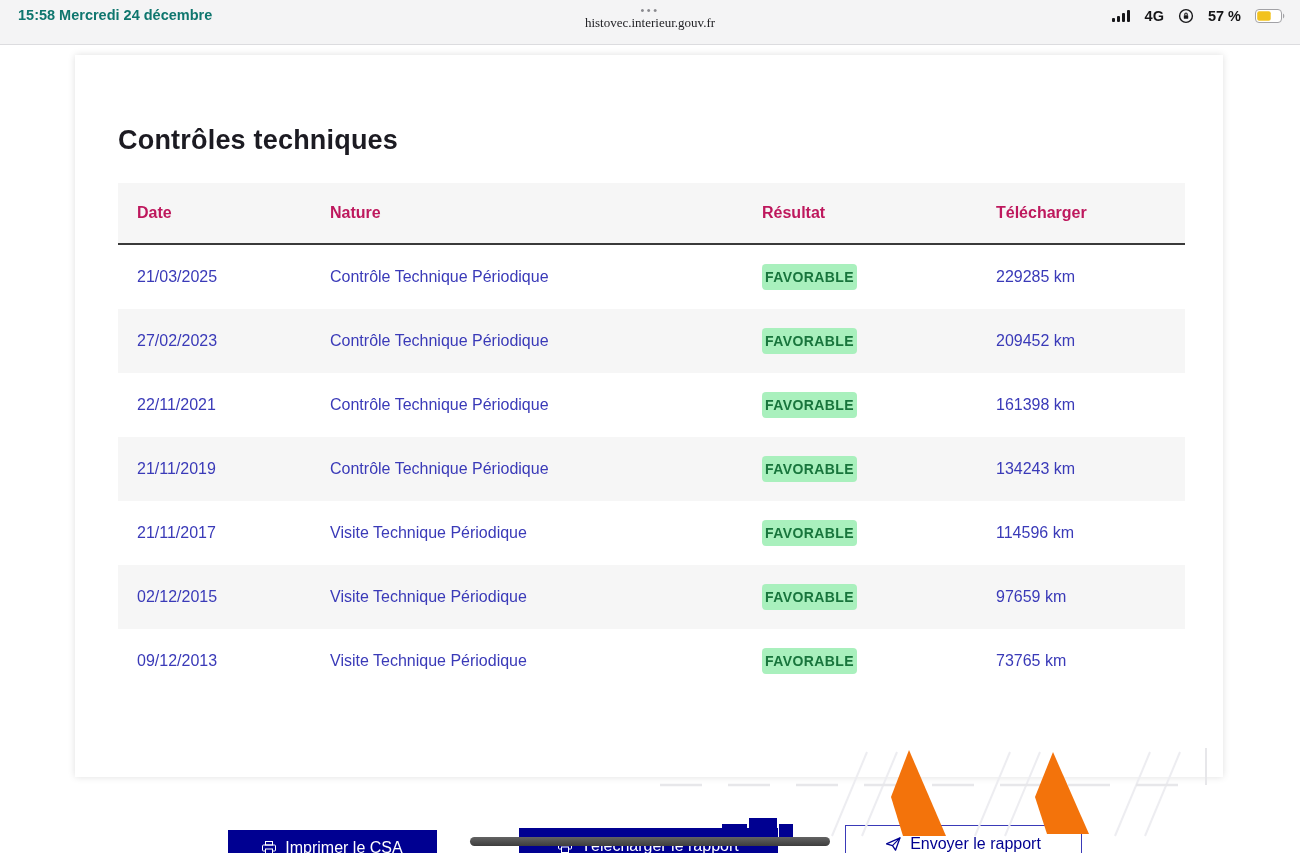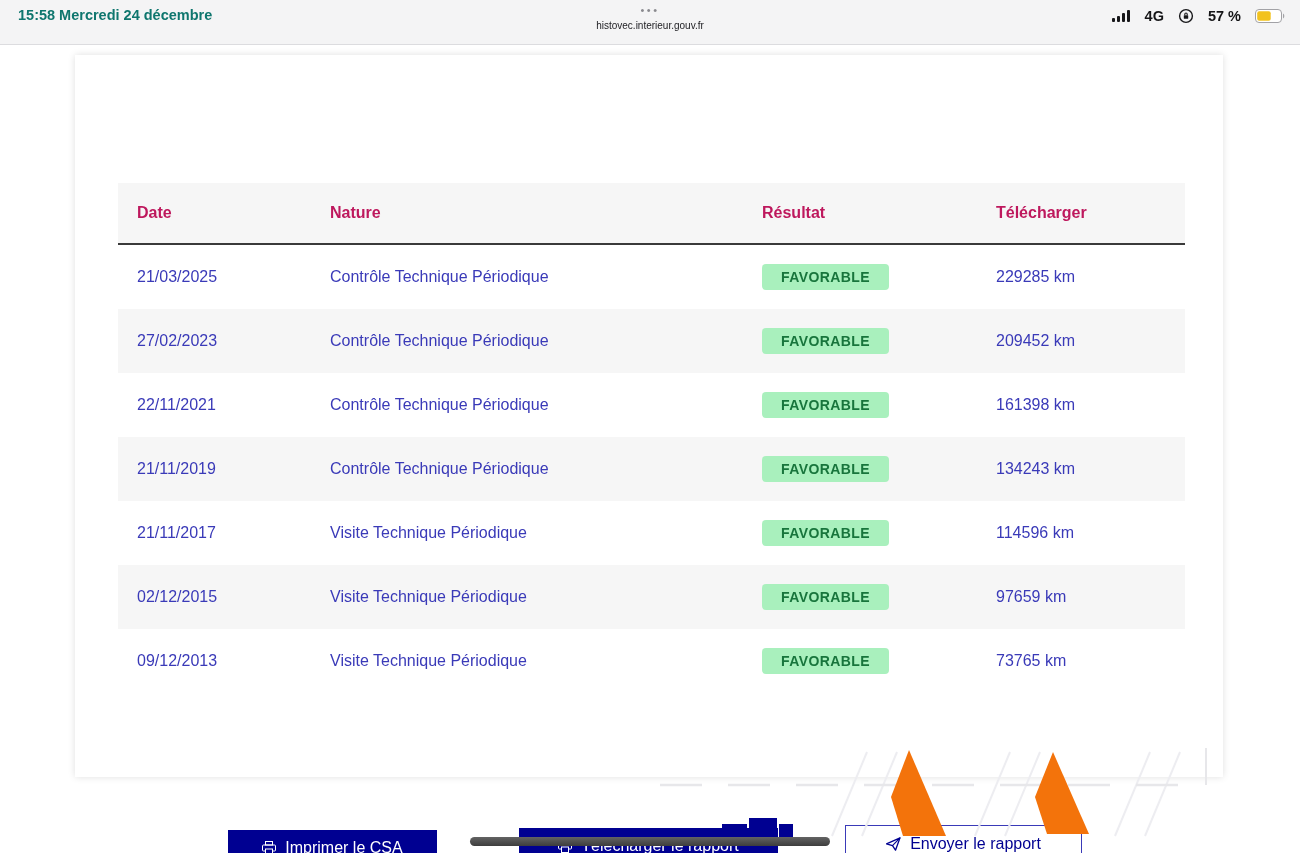--- a/index.html
+++ b/index.html
@@ -5,38 +5,38 @@
   html,body{margin:0;padding:0;background:#ffffff;}
   .screen{
     position:relative;width:1300px;height:853px;overflow:hidden;background:#ffffff;
     font-family:"Liberation Sans", sans-serif;-webkit-font-smoothing:antialiased;
   }
   
   .statusbar{position:absolute;top:0;left:0;right:0;height:44px;background:#f4f4f5;border-bottom:1px solid #dcdcdf;}
   .sb-left{position:absolute;left:18px;top:7px;display:flex;gap:4px;font-size:14.5px;font-weight:600;color:#0f766e;}
   .sb-center{position:absolute;left:50%;top:5px;transform:translateX(-50%);text-align:center;}
   .sb-dots{color:#8a8a8f;font-size:11px;letter-spacing:2.5px;line-height:10px;cursor:default;}
-  .sb-url{font-size:10px;color:#232327;margin-top:5px;}
+  .sb-url{font-size:13px;color:#232327;font-family:Liberation Serif, serif;}
   .sb-right{position:absolute;right:14px;top:8px;display:flex;align-items:center;gap:14px;font-size:14.5px;font-weight:600;color:#141416;}
   .sb-right svg{display:block;}
   
   .card{position:absolute;left:75px;top:55px;width:1148px;height:722px;background:#fff;box-shadow:0 0 7px rgba(0,0,0,0.13);}
   .heading{position:absolute;left:43px;top:70px;font-size:27px;font-weight:700;color:#1c1b22;letter-spacing:0.2px;}
   
   .table{position:absolute;left:43px;top:128px;width:1067px;font-size:16px;}
   .thead{display:flex;align-items:center;height:60px;background:#f6f6f6;border-bottom:2px solid #3a3a3a;font-weight:700;color:#be185d;justify-content:space-between;}
   .trow{display:flex;align-items:center;height:64px;color:#3a3ab8;}
   .tbody .trow:nth-child(even){background:#f6f6f6;}
   .td{box-sizing:border-box;}
   .c-date{width:212px;padding-left:19px;}
   .c-nature{width:432px;}
   .c-res{width:234px;}
   .c-km{flex:1;}
   .badge{display:inline-block;background:#a9f0bd;color:#18753c;font-weight:700;font-size:14px;
-         padding:5px 19px;border-radius:4px;letter-spacing:0.4px;}
+         padding:5px 3px;border-radius:4px;letter-spacing:0.4px;}
   
   .btn{position:absolute;box-sizing:border-box;display:flex;justify-content:center;gap:9px;
        font-size:16px;font-weight:500;padding-top:9px;height:42px;cursor:pointer;}
   .btn svg{display:block;margin-top:2px;}
   .btn-blue{background:#000091;color:#ffffff;border:none;}
   #btn-print{left:228px;top:830px;width:209px;}
   #btn-download{left:519px;top:828px;width:259px;}
   #btn-send{left:845px;top:825px;width:237px;background:#ffffff;color:#000091;border:1px solid #3a3ab8;}
   
   .watermark{position:absolute;left:650px;top:740px;width:650px;height:113px;pointer-events:none;z-index:5;}
@@ -80,20 +80,21 @@
         <svg width="31" height="14" viewBox="0 0 31 14">
           <rect x="0.5" y="0.5" width="26" height="13" rx="3.5" fill="#ffffff" stroke="#a2a2a6"></rect>
           <rect x="2.2" y="2.2" width="13.5" height="9.6" rx="2" fill="#f2c21e"></rect>
           <path d="M28 4.5 a3 3 0 0 1 0 5 z" fill="#a2a2a6"></path>
         </svg>
       </span>
     </div>
   </div>
 
   <div class="card">
+    <div class="heading">Contrôles techniques</div>
 
     <div class="table">
       <div class="thead">
         <div class="td c-date">Date</div>
         <div class="td c-nature">Nature</div>
         <div class="td c-res">Résultat</div>
         <div class="td c-km">Télécharger</div>
       </div>
       <div class="tbody" id="tbody">
   <div class="trow">

